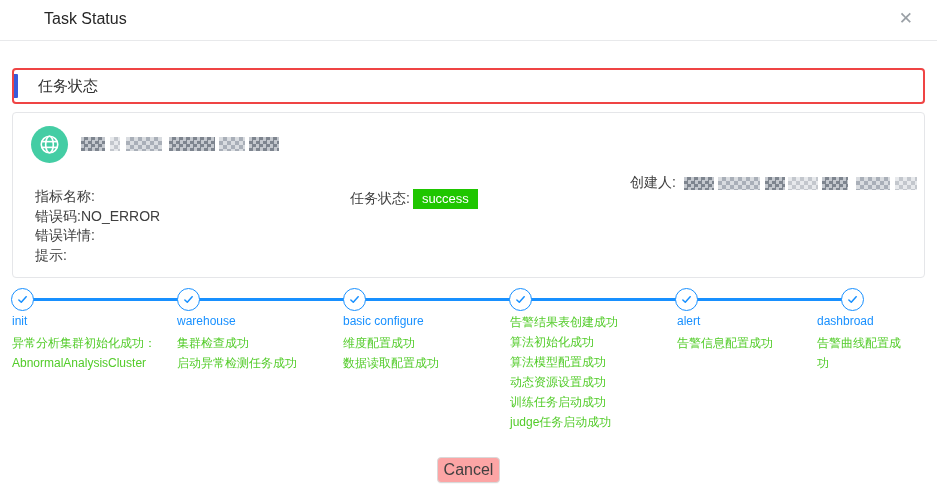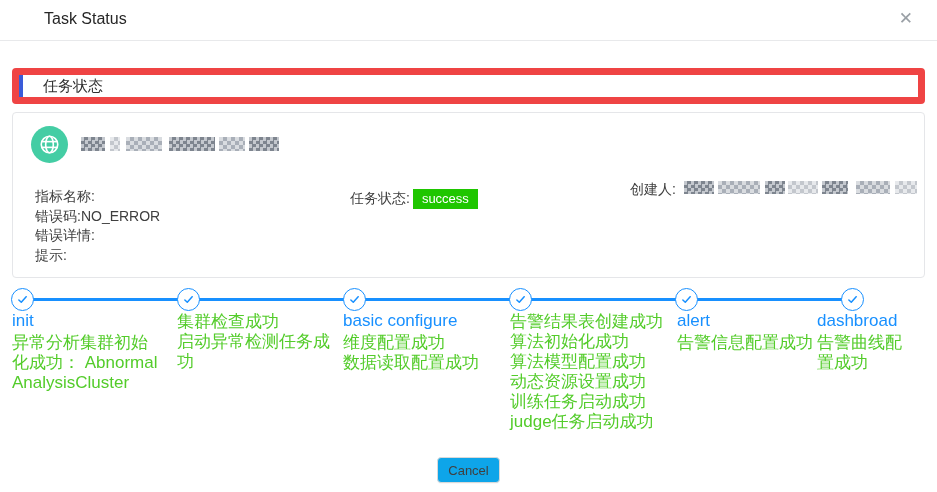--- a/index.html
+++ b/index.html
@@ -19,21 +19,21 @@
     position:absolute; right:24px; top:9px;
     font-size:17px; color:#9aa0a6; cursor:pointer; line-height:20px;
   }
   .header-divider {
     position:absolute; left:0; top:40px; width:937px; height:1px; background:#e8e9eb;
   }
 
   
   .section-box {
     position:absolute; left:12px; top:68px; width:913px; height:36px;
-    border:7px solid #ef4444; border-radius:4px; background:#fff;
+    border:2px solid #ef4444; border-radius:4px; background:#fff;
     display:flex; align-items:center; overflow:hidden;
   }
   .accent-bar {
     width:4px; height:24px; background:#3a5bd9; border-radius:0 1px 1px 0;
     flex:0 0 4px; margin-right:20px;
   }
   .section-title { font-size:15px; color:#303030; }
 
   
   .info-card {
@@ -54,42 +54,42 @@
   .px.lite { background:repeating-conic-gradient(#c3c7cd 0% 25%, #e7e9ec 0% 50%) 0 0/8px 8px; }
 
   .field-col-left { position:absolute; left:22px; top:74px; width:300px; font-size:14px; color:#404040; }
   .field-col-left .frow { line-height:19.5px; }
 
   .field-mid { position:absolute; left:337px; top:76px; font-size:14px; color:#404040; display:flex; align-items:center; }
   .status-badge {
     display:inline-block; margin-left:3px; background:#1fc600; color:#fff;
     font-size:13px; padding:2px 9px 3px; line-height:15px;text-align:center;
   }
-  .field-right { position:absolute; left:617px; top:68px; font-size:14px; color:#404040; display:flex; }
+  .field-right { position:absolute; left:617px; top:61px; font-size:14px; color:#404040; display:flex; align-items:center; }
 
   
   .step-line {
     position:absolute; left:22px; top:298px; width:831px; height:3px;
     background:#1890ff; border-radius:2px;
   }
   .step-circle {
     position:absolute; top:288px; width:23px; height:23px; border-radius:50%;
     background:#fff; border:1px solid #1890ff;
     display:flex; align-items:center; justify-content:center;
   }
-  .step-col { position:absolute; top:312px; width:154px; font-size:17px; }
+  .step-col { position:absolute; top:312px; width:154px; font-size:12px; }
   .step-title { color:#1890ff; line-height:18px; margin-bottom:3px; }
   .step-msg { color:#53cc2a; line-height:20px; }
   .break-all { word-break:break-all; }
 
   
   .cancel-btn {
     position:absolute; left:437px; top:457px; width:63px; height:26px;
-    background:#0ea5e9; border:1px solid #d9d9d9; border-radius:4px;
-    font-size:13px; color:#404040; font-family:inherit; cursor:pointer;
+    background:#fca5a5; border:1px solid #d9d9d9; border-radius:4px;
+    font-size:16px; color:#404040; font-family:inherit; cursor:pointer;
     box-shadow:0 1px 1px rgba(0,0,0,0.03);
   }
 </style>
 </head>
 <body>
 
 <div class="modal-title">Task Status</div>
 <div class="close-icon">✕</div>
 <div class="header-divider"></div>
 
@@ -175,20 +175,21 @@
       <path d="M3.5 8.5l3 3 6-7"></path>
     </svg>
 </div>
 
 <div class="step-col" style="left:12px; width:150px;">
   <div class="step-title">init</div>
   <div class="step-msg break-all">异常分析集群初始化成功： AbnormalAnalysisCluster</div>
 </div>
 
 <div class="step-col" style="left:177px;">
+  <div class="step-title">warehouse</div>
   <div class="step-msg">集群检查成功</div>
   <div class="step-msg">启动异常检测任务成功</div>
 </div>
 
 <div class="step-col" style="left:343px;">
   <div class="step-title">basic configure</div>
   <div class="step-msg">维度配置成功</div>
   <div class="step-msg">数据读取配置成功</div>
 </div>
 

